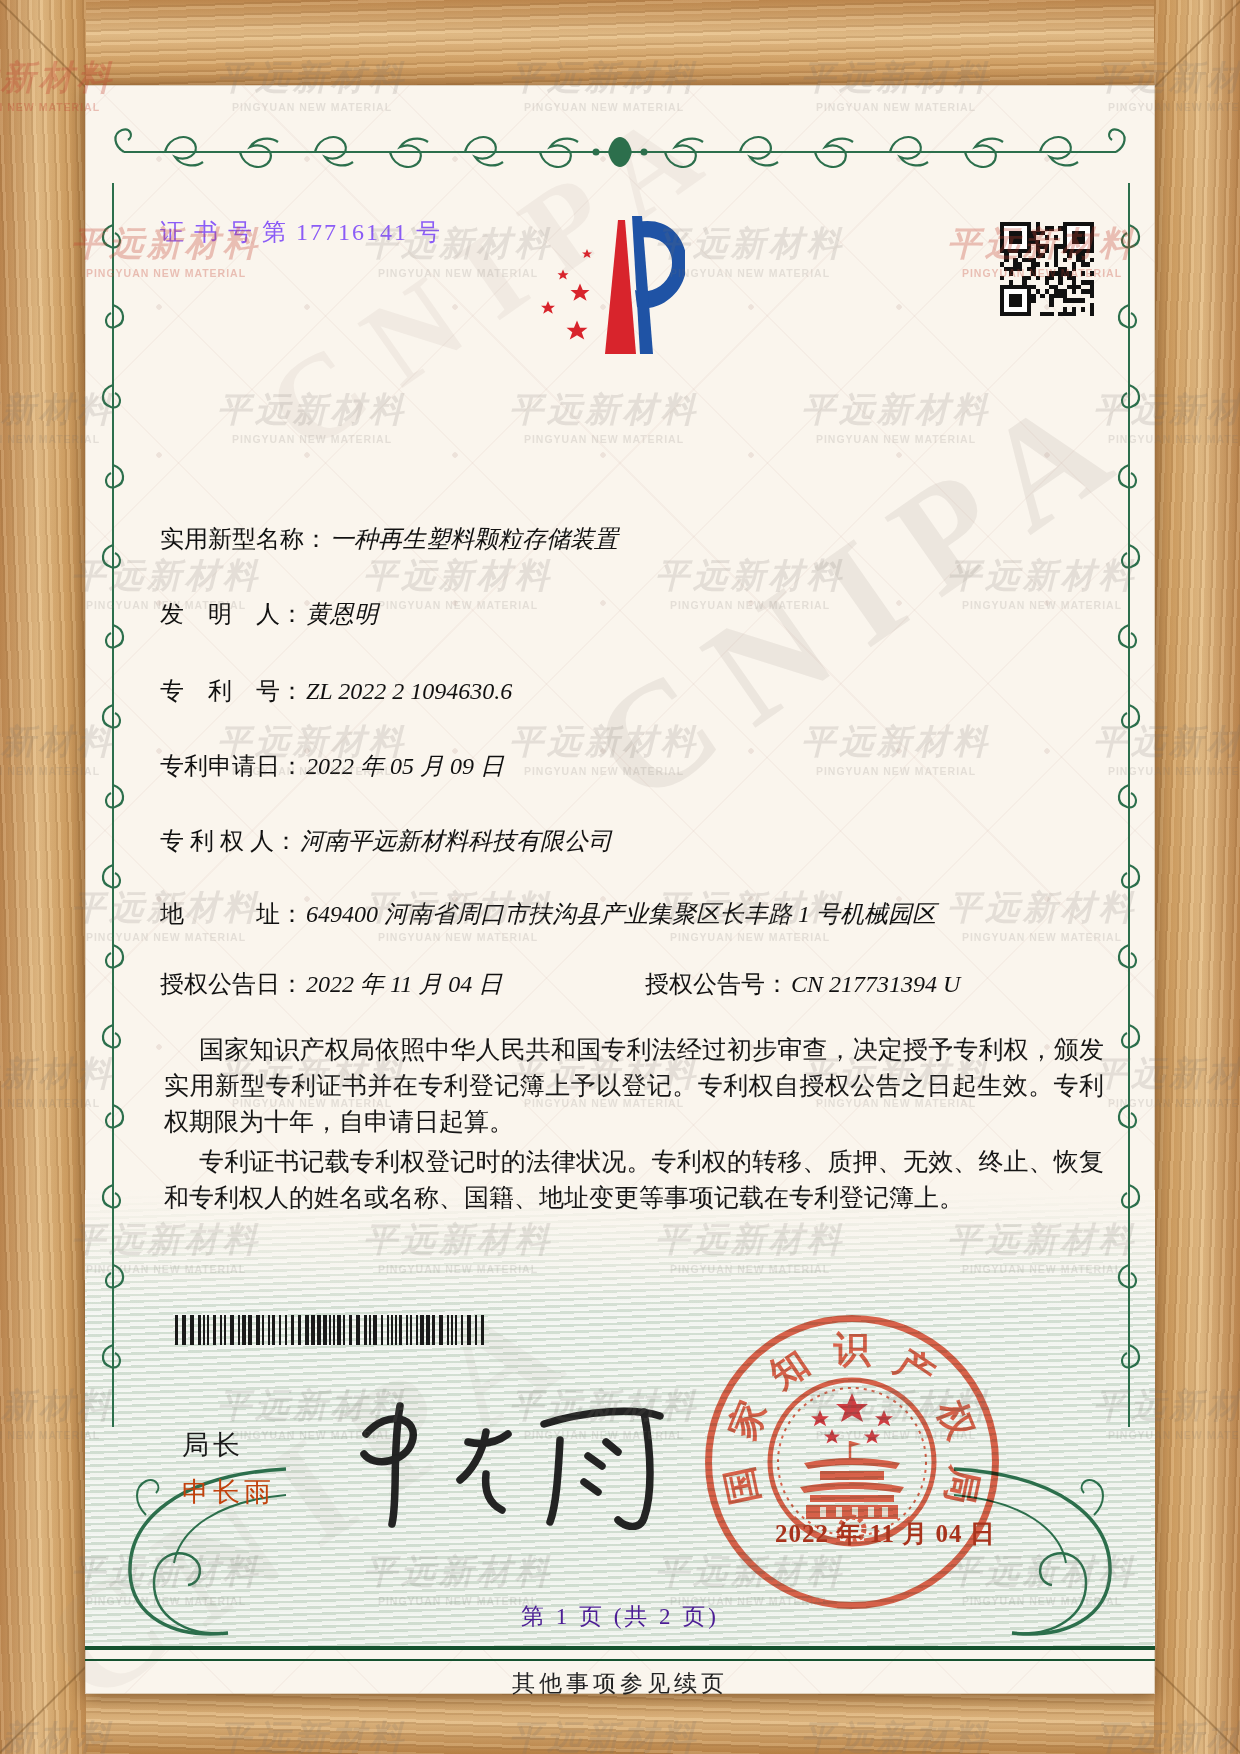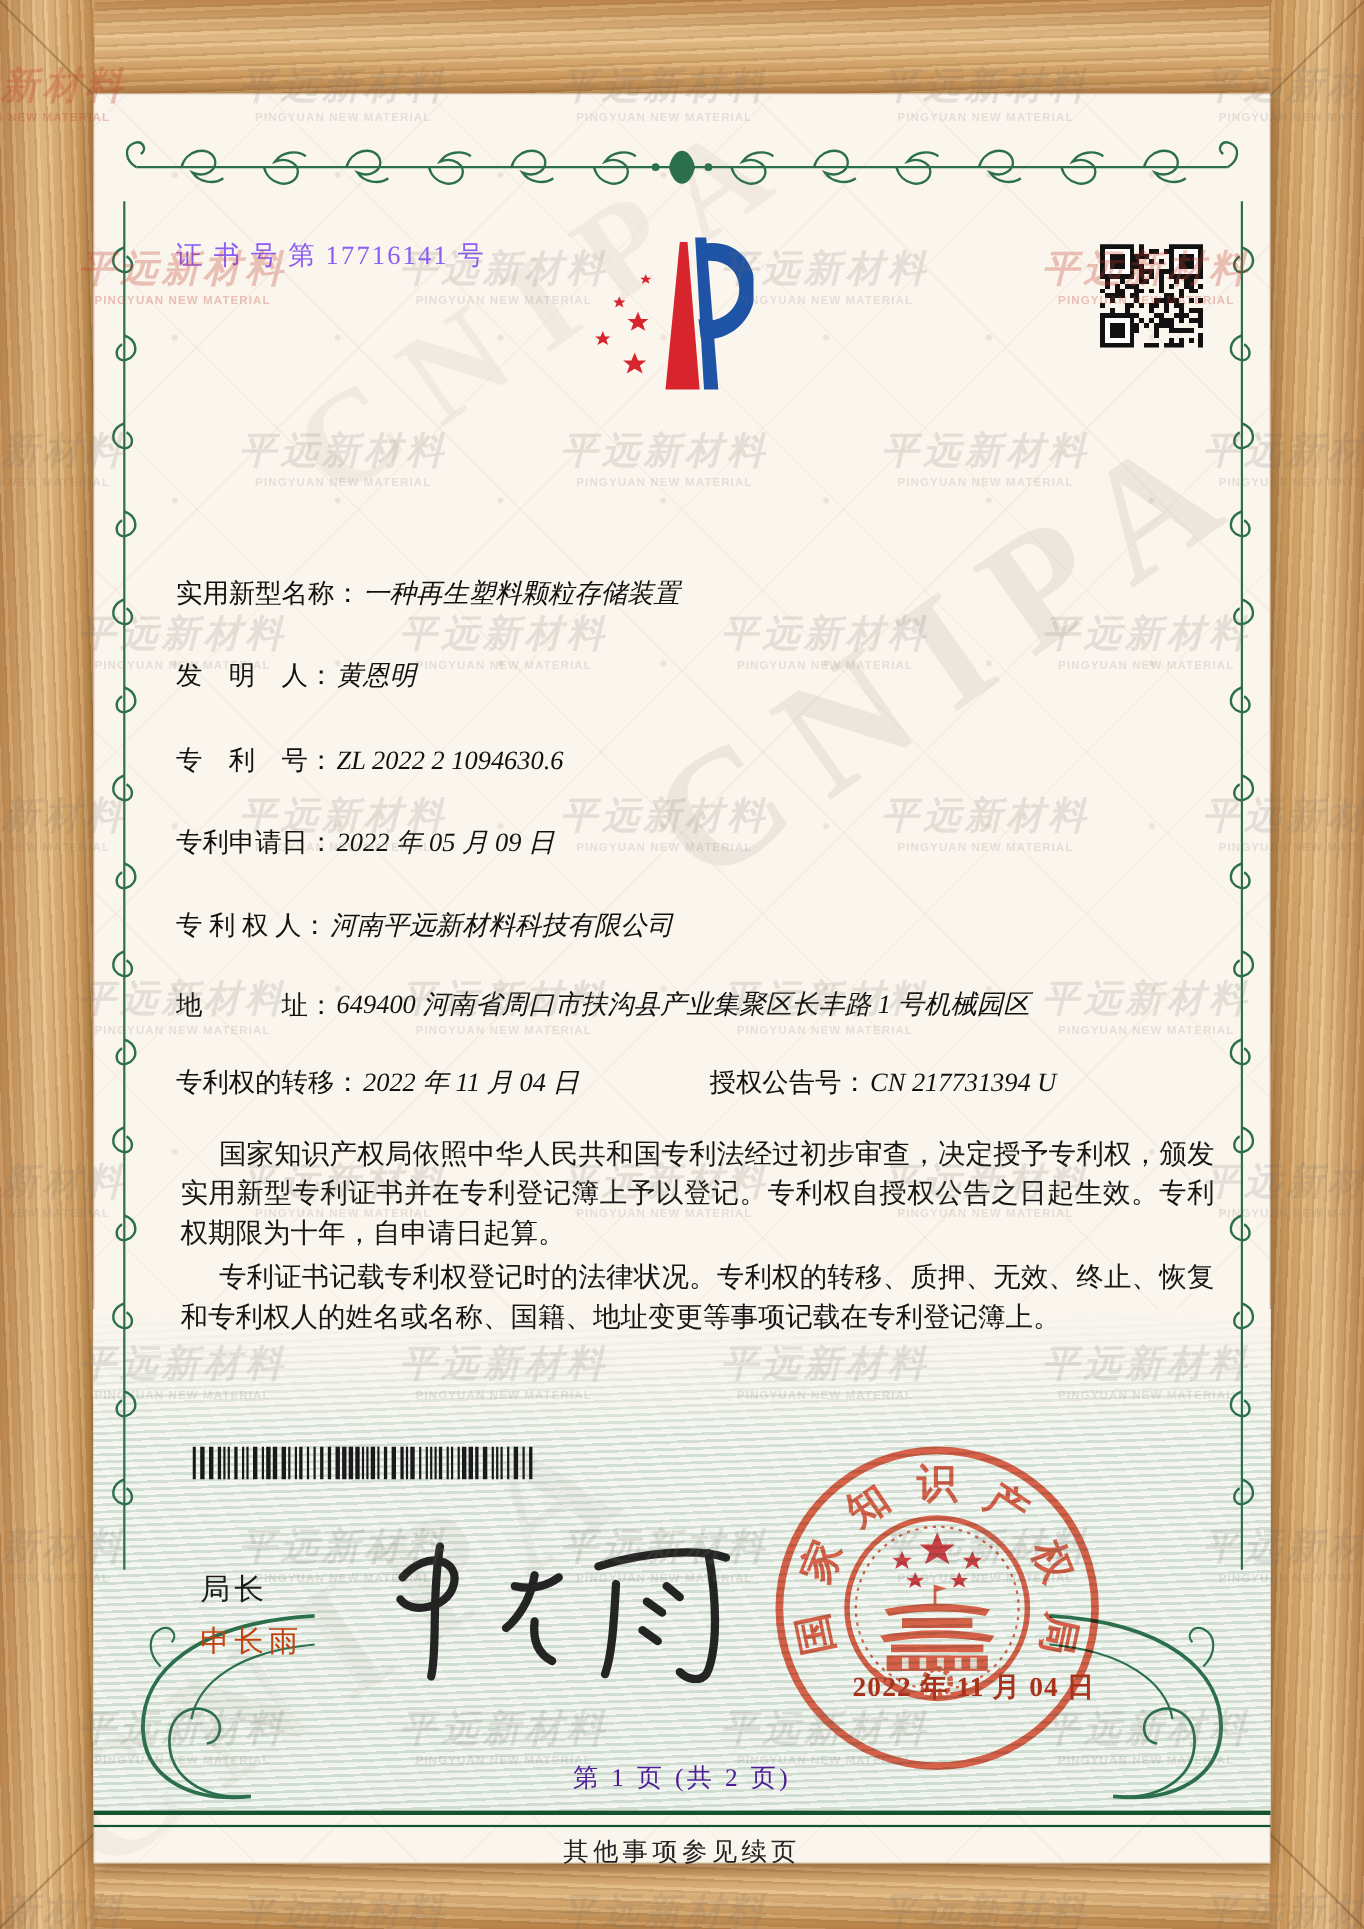--- a/index.html
+++ b/index.html
@@ -365,21 +365,21 @@
       <span class="flabel">专利申请日：</span><span class="fval">2022 年 05 月 09 日</span>
     </div>
     <div class="frow" style="top:740px;">
       <span class="flabel">专 利 权 人：</span><span class="fval">河南平远新材料科技有限公司</span>
     </div>
     <div class="frow frow-address" style="top:813px;">
       <span class="flabel">地　　　址：</span>
         <span class="fval">649400 河南省周口市扶沟县产业集聚区长丰路 1 号机械园区</span>
     </div>
     <div class="frow" style="top:883px;">
-      <span class="flabel">专利权的转移：</span><span class="fval">2022 年 11 月 04 日</span>
+      <span class="flabel">授权公告日：</span><span class="fval">2022 年 11 月 04 日</span>
       <span class="grant-no">
         <span class="flabel">授权公告号：</span><span class="fval">CN 217731394 U</span>
       </span>
     </div>
 
     <div class="paras">
       <p>国家知识产权局依照中华人民共和国专利法经过初步审查，决定授予专利权，颁发实用新型专利证书并在专利登记簿上予以登记。专利权自授权公告之日起生效。专利权期限为十年，自申请日起算。</p>
       <p>专利证书记载专利权登记时的法律状况。专利权的转移、质押、无效、终止、恢复和专利权人的姓名或名称、国籍、地址变更等事项记载在专利登记簿上。</p>
     </div>
 

